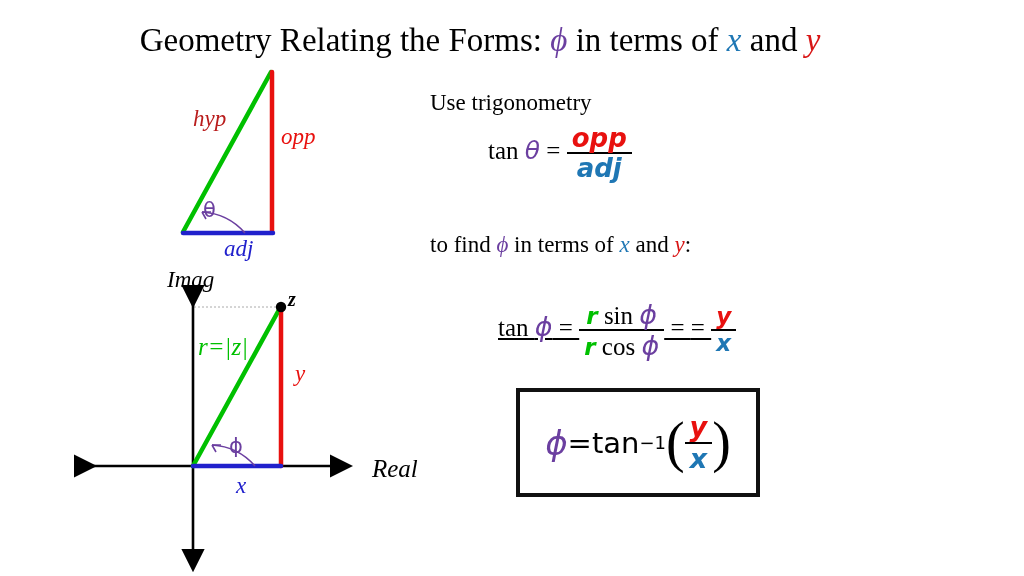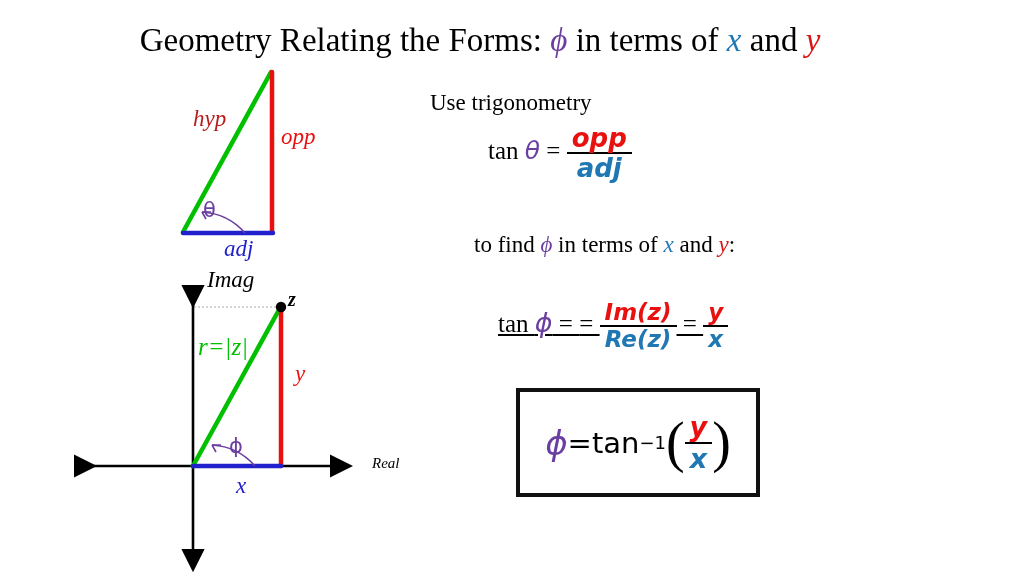--- a/index.html
+++ b/index.html
@@ -61,22 +61,22 @@
              font-family:"Liberation Serif", serif; color:#e8110f; }
   #lbl-adj { left: 224px; top: 236px; font-size: 23px; font-style: italic;
              font-family:"Liberation Serif", serif; color:#2020cc; }
   #lbl-theta { left: 203px; top: 198px; font-size: 21px;
              font-family:"DejaVu Sans", sans-serif; color:#6b3fa0; }
 
   
   #cplane { left: 70px; top: 285px; width: 340px; height: 290px; }
 
   #lbl-imag { left: 167px; top: 267px; font-size: 23px; font-style: italic;
-              font-family:"Liberation Serif", serif; color:#000;margin-left:40px; }
-  #lbl-real { left: 372px; top: 455px; font-size: 15px; font-style: italic;
+              font-family:"Liberation Serif", serif; color:#000; }
+  #lbl-real { left: 372px; top: 455px; font-size: 25px; font-style: italic;
               font-family:"Liberation Serif", serif; color:#000; }
   #lbl-z    { left: 288px; top: 288px; font-size: 20px; font-style: italic;
               font-weight: bold; font-family:"Liberation Serif", serif; color:#000; }
   #lbl-r    { left: 198px; top: 333px; font-size: 25px; font-style: italic;
               font-family:"Liberation Serif", serif; color:#00c000; }
   #lbl-ycp  { left: 295px; top: 361px; font-size: 23px; font-style: italic;
               font-family:"Liberation Serif", serif; color:#e8110f; }
   #lbl-xcp  { left: 236px; top: 473px; font-size: 23px; font-style: italic;
               font-family:"Liberation Serif", serif; color:#2020cc; }
   #lbl-phicp{ left: 229px; top: 434px; font-size: 21px;
@@ -85,21 +85,21 @@
   
   #use-trig { left: 430px; top: 90px; font-size: 23px;
               font-family:"Liberation Serif", serif; }
 
   #eq-tan-theta { left: 488px; top: 124px; font-size: 25px;
                   font-family:"Liberation Serif", serif; }
   #eq-tan-theta .fr { font-size: 26px; font-family:"DejaVu Sans", sans-serif;
                       font-style: italic; font-weight: bold; }
 
   #to-find { left: 430px; top: 232px; font-size: 23px;
-             font-family:"Liberation Serif", serif;margin-left:44px; }
+             font-family:"Liberation Serif", serif; }
 
   #eq-tan-phi { left: 498px; top: 300px; font-size: 25px;
                 font-family:"Liberation Serif", serif;
                 white-space: nowrap; text-decoration: underline; }
   #eq-tan-phi .fr { font-size: 23px; font-family:"DejaVu Sans", sans-serif;
                     font-weight: bold; }
 
   
   #boxed {
     left: 516px; top: 388px;
@@ -194,24 +194,24 @@
     <span class="num fr c-red">opp</span>
     <span class="den fr c-blue">adj</span>
   </span>
 </div>
 
 <div id="to-find" class="abs">
   <span>to find </span><span class="ital c-phi">ϕ</span><span> in terms of </span><span class="ital c-x">x</span><span> and </span><span class="ital c-y">y</span><span>:</span>
 </div>
 
 <div id="eq-tan-phi" class="abs">
-  <span>tan </span><span class="phi-sans c-phi" style="font-size:27px;">ϕ</span><span> = </span><span> = </span><span class="frac">
-    <span class="num fr c-red ital">Im(z)</span>
-    <span class="den fr c-blue ital">Re(z)</span>
-  </span><span> = </span><span class="frac">
+  <span>tan </span><span class="phi-sans c-phi" style="font-size:27px;">ϕ</span><span> = </span><span class="frac">
+    <span class="num"><span class="fr c-green ital">r</span><span> sin </span><span class="phi-sans c-phi" style="font-size:27px;">ϕ</span></span>
+    <span class="den"><span class="fr c-green ital">r</span><span> cos </span><span class="phi-sans c-phi" style="font-size:27px;">ϕ</span></span>
+  </span><span> = </span><span> = </span><span class="frac">
     <span class="num fr c-red ital">y</span>
     <span class="den fr c-blue ital">x</span>
   </span>
 </div>
 
 <div id="boxed" class="abs">
   <div id="boxed-inner">
     <span class="phi-sans c-phi" style="font-size:34px;">ϕ</span>
       <span> = </span>
       <span>tan</span>

